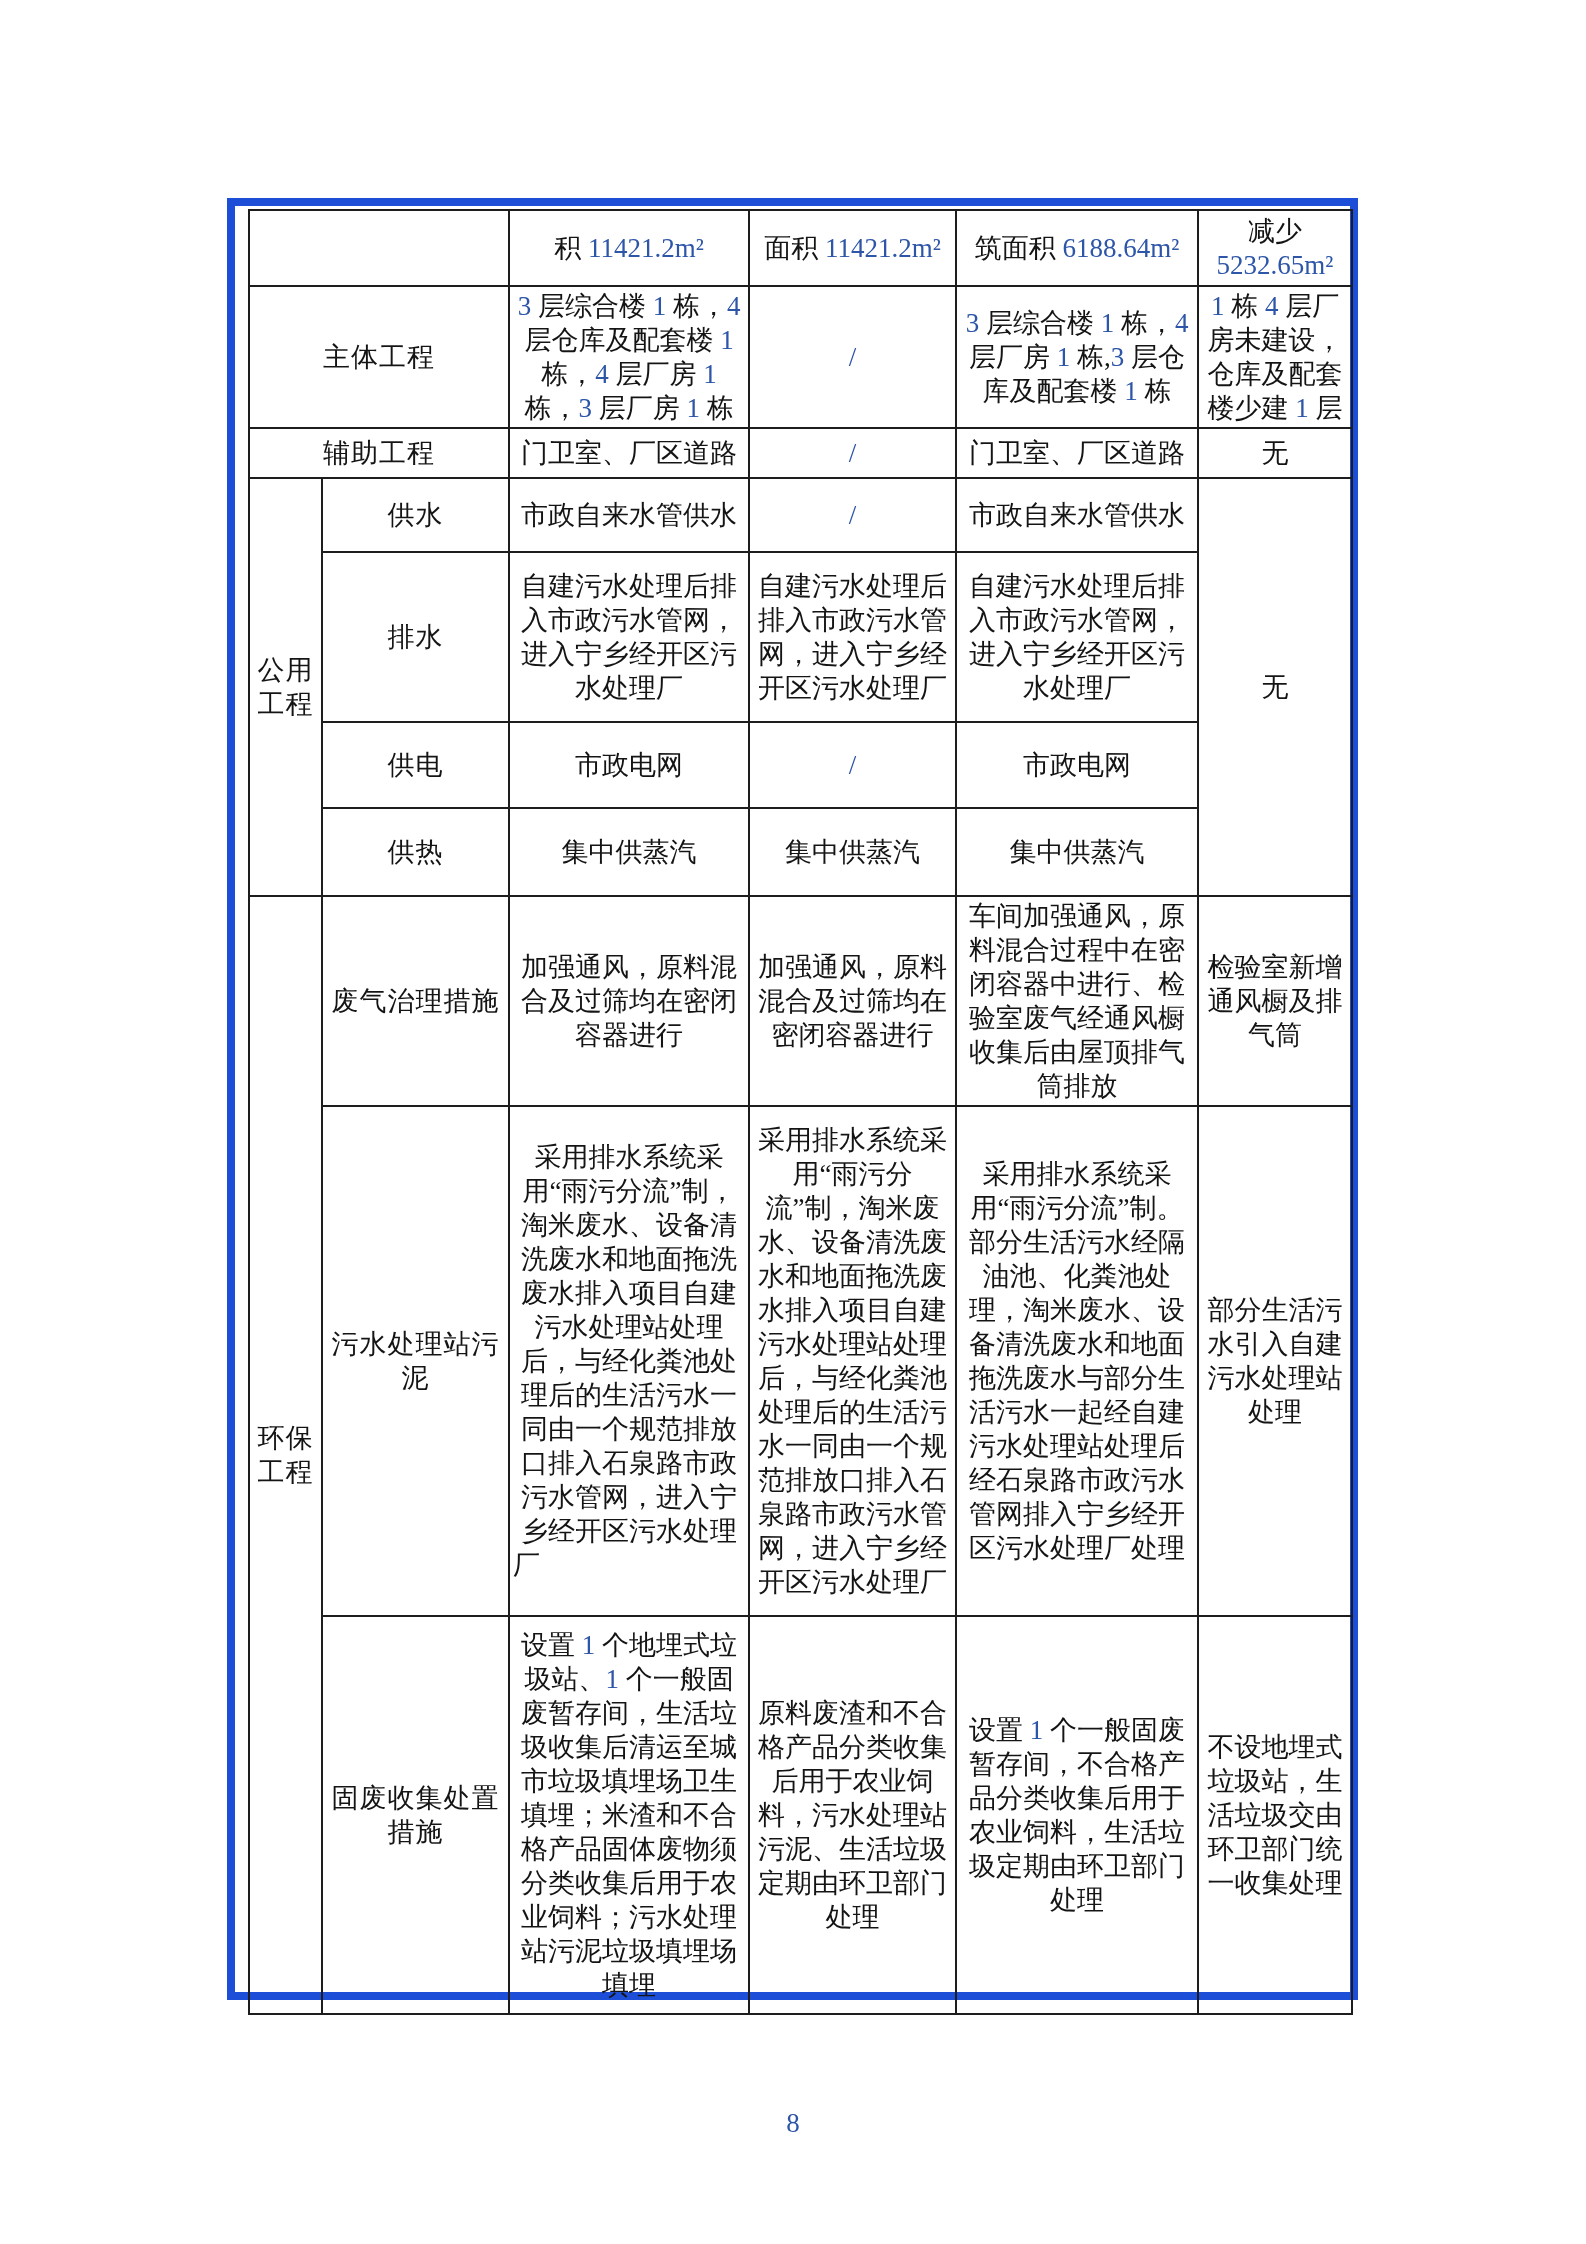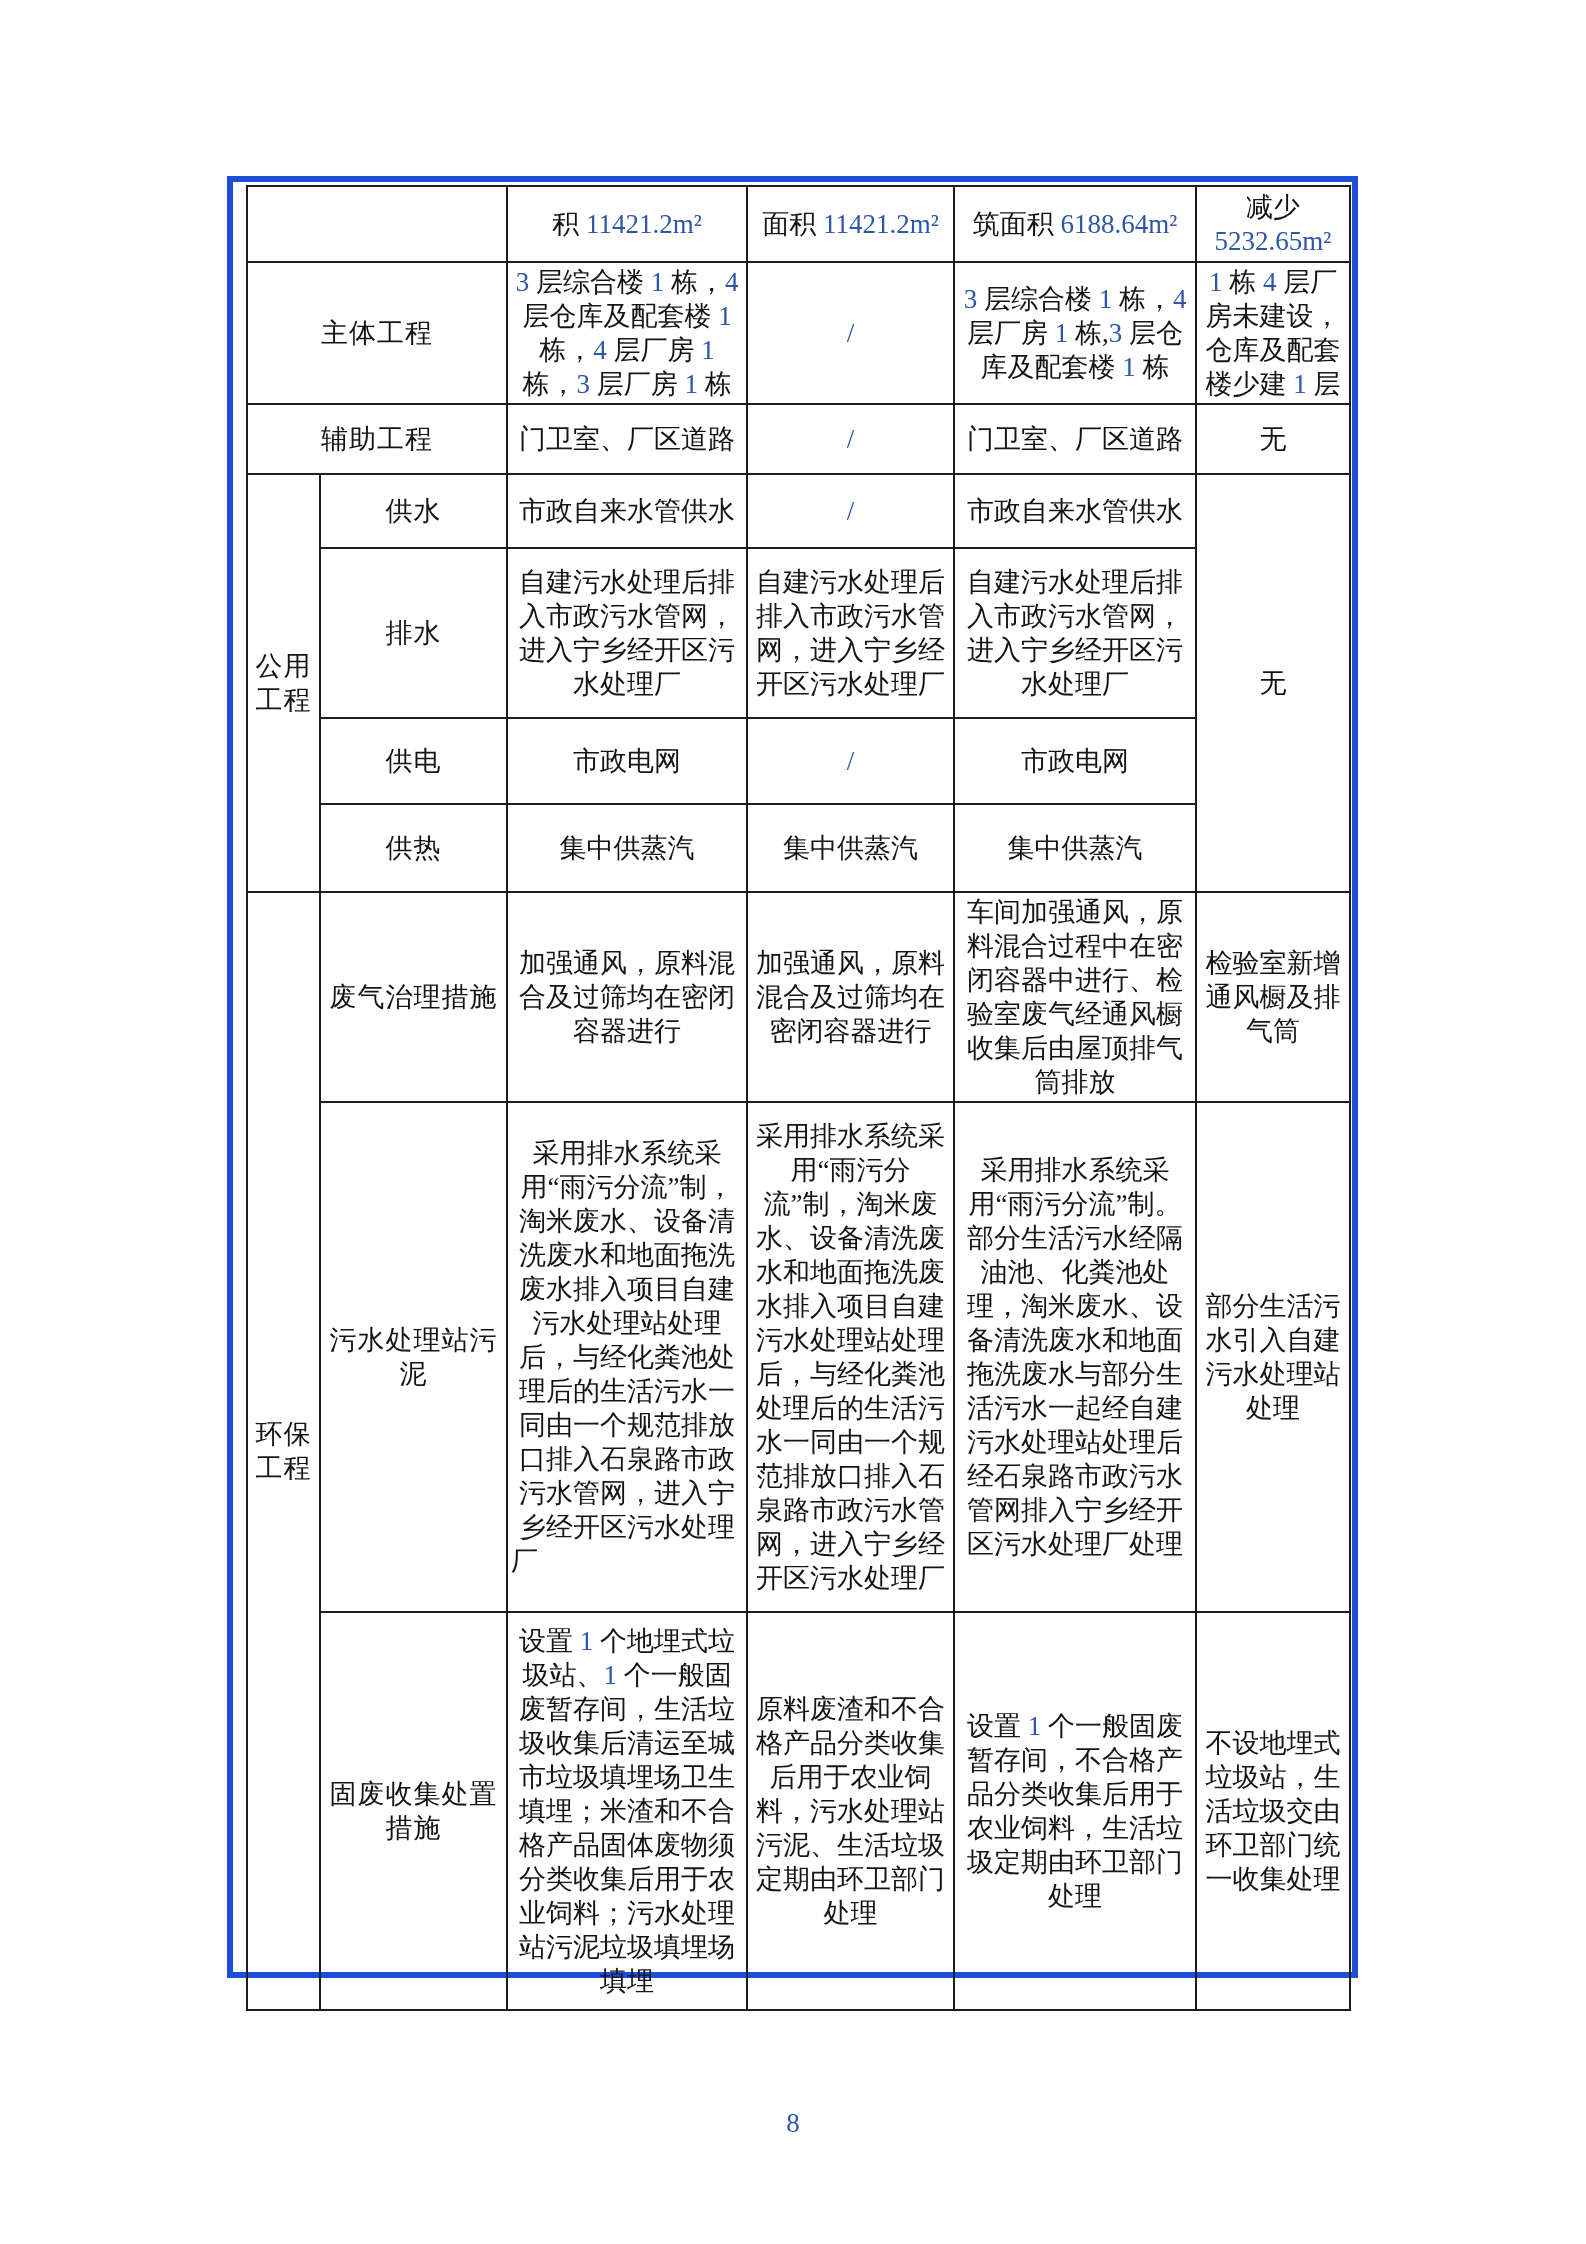--- a/index.html
+++ b/index.html
@@ -6,23 +6,23 @@
   .page{
     position:relative;
     width:1586px;height:2244px;
     background:#ffffff;
     font-family:"Liberation Serif","DejaVu Serif",serif;
     color:#141414;
     overflow:hidden;
   }
   .table-wrap{
     position:absolute;
-    left:227px;top:176px;
+    left:227px;top:198px;
     width:1131px;height:1802px;
-    border:6px solid #1d4ed8;
+    border:8px solid #1d4ed8;
     padding:3px 9px 3px 13px;
     box-sizing:border-box;
   }
   table.doc{
     border-collapse:collapse;
     table-layout:fixed;
     width:100%;height:100%;
   }
   table.doc td{
     border:2px solid #1d1d1d;
@@ -46,21 +46,21 @@
   td.just.last-left{text-align-last:left;}
   .lat{color:#2d55a8;}
   .pagenum{
     position:absolute;left:0;right:0;top:2108px;
     text-align:center;font-size:27px;color:#2d55a8;
     font-family:"Liberation Serif","DejaVu Serif",serif;
   }
   
   tr.r1{height:76px;}
   tr.r2{height:130px;}
-  tr.r3{height:70px;border-radius:6px;}
+  tr.r3{height:50px;border-radius:6px;}
   tr.r4{height:74px;}
   tr.r5{height:170px;}
   tr.r6{height:86px;}
   tr.r7{height:88px;}
   tr.r8{height:196px;}
   tr.r9{height:510px;}
   tr.r10{height:398px;}
 </style>
 </head>
 <body>

